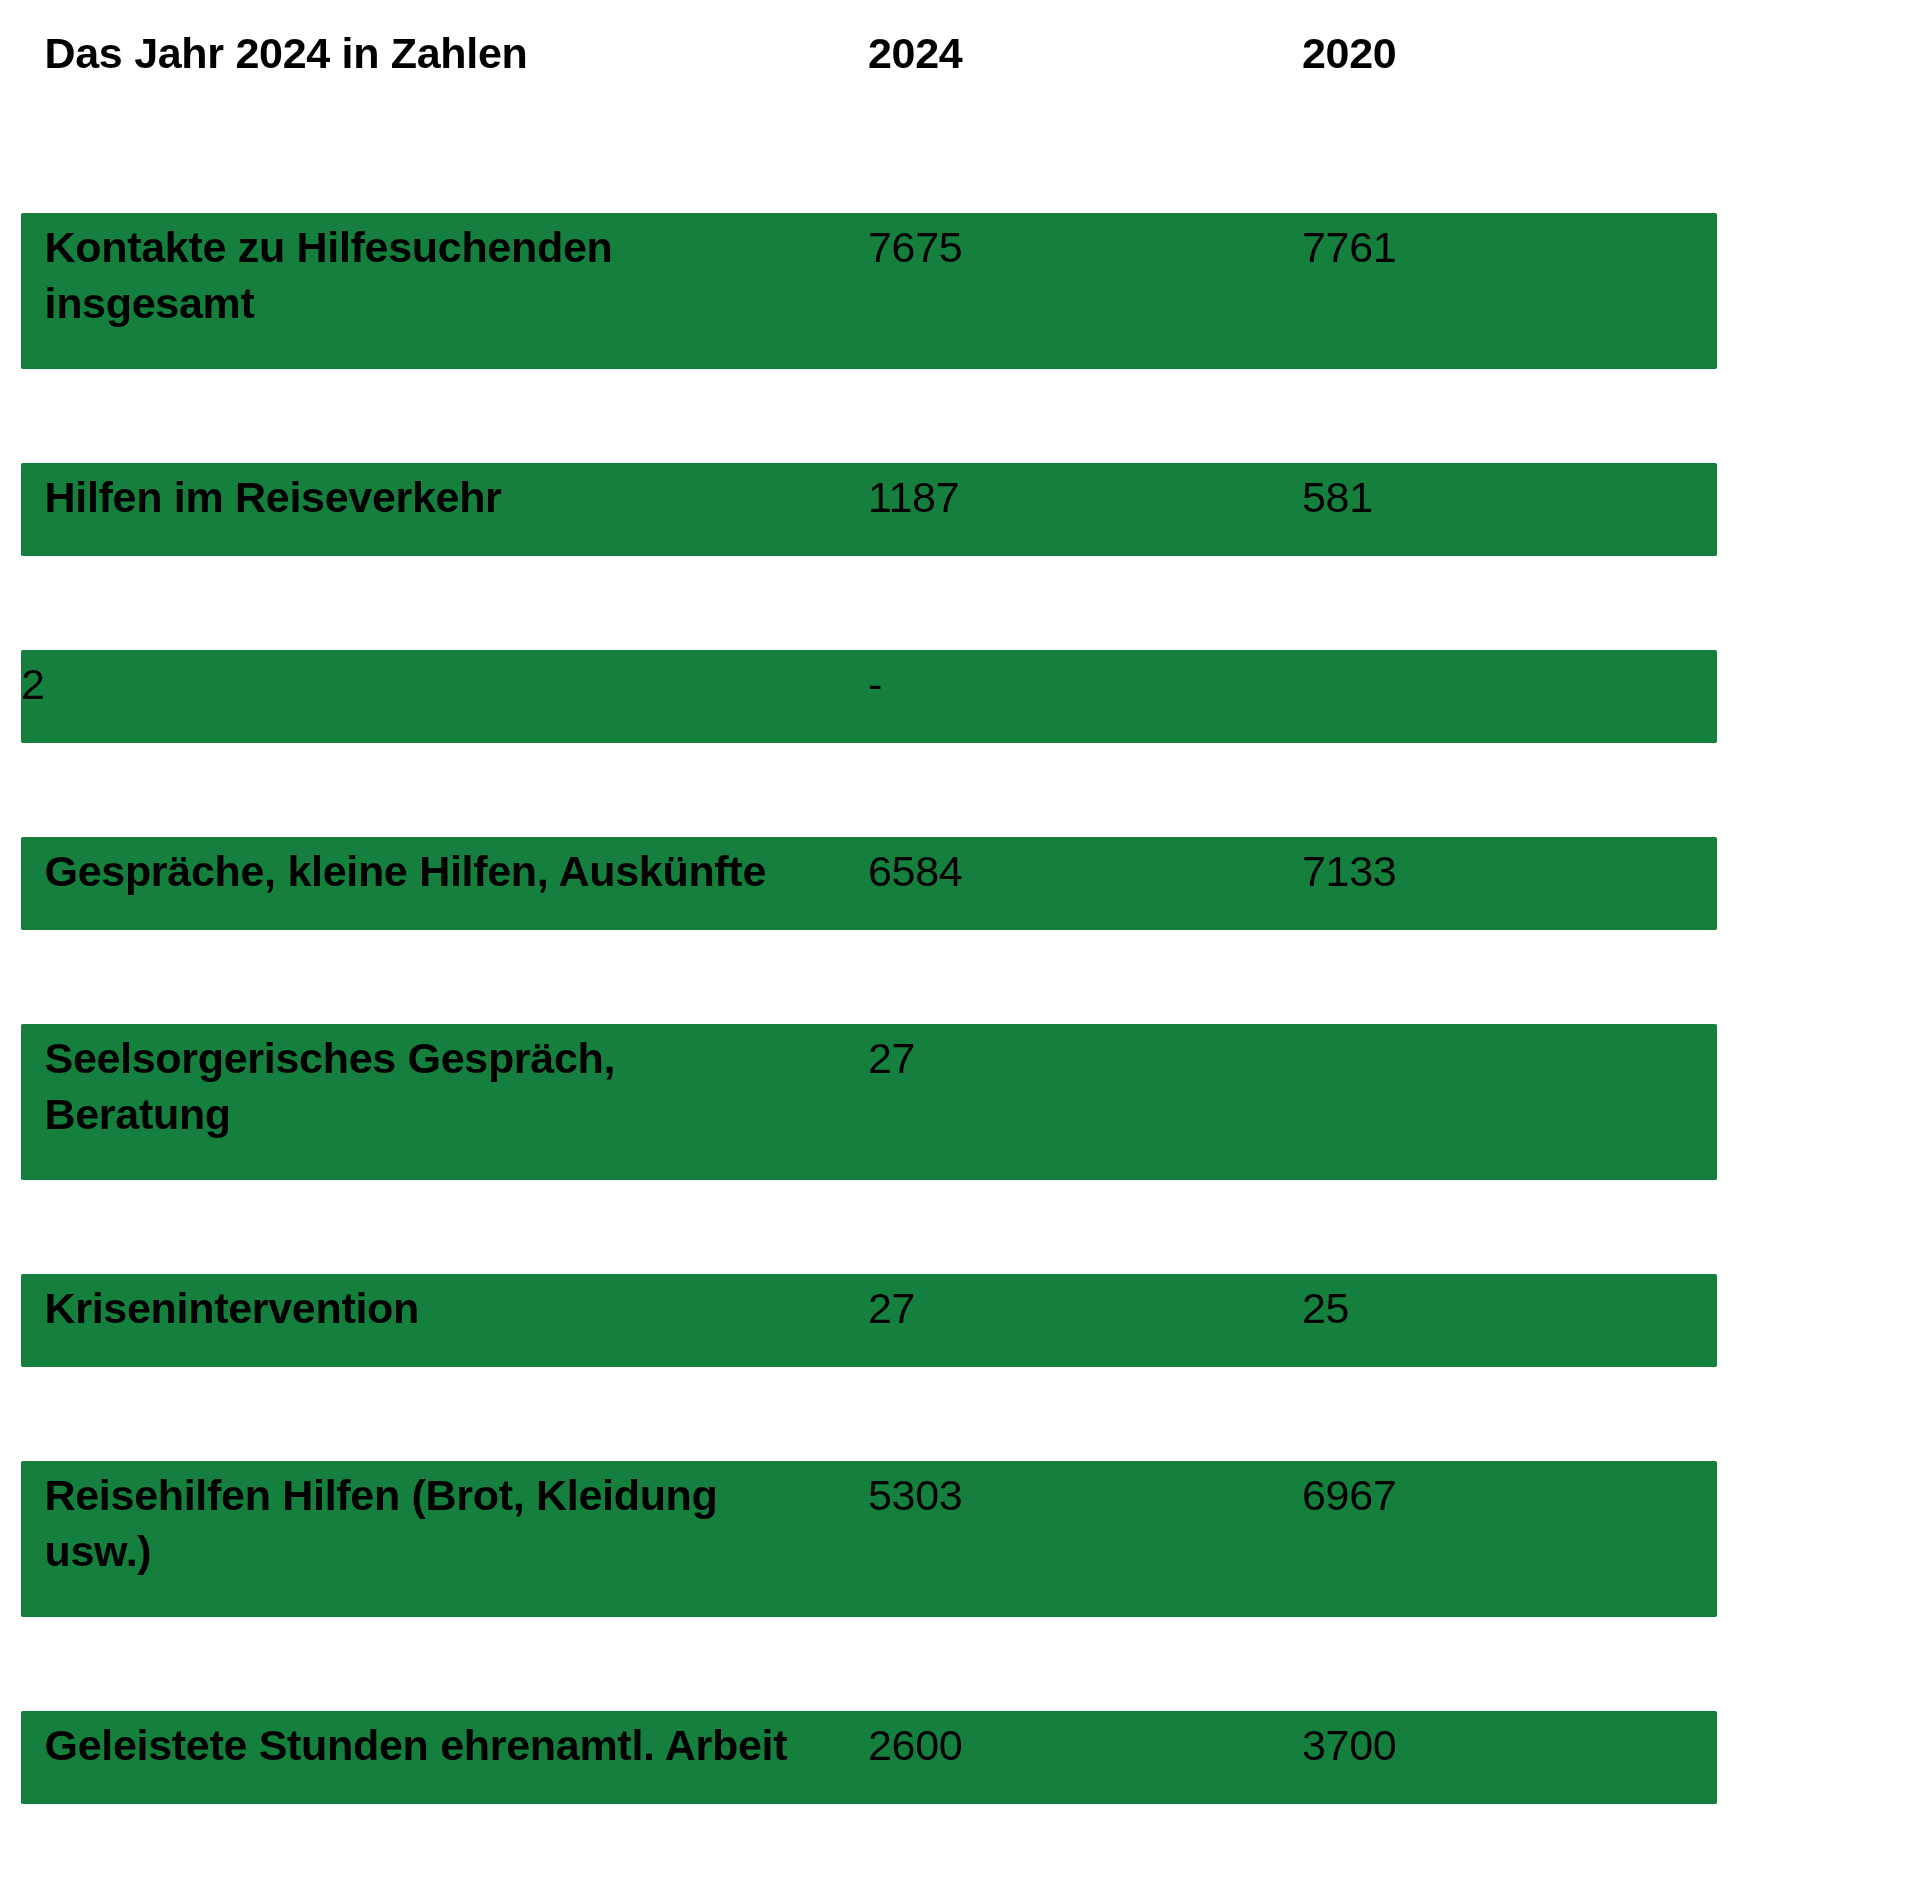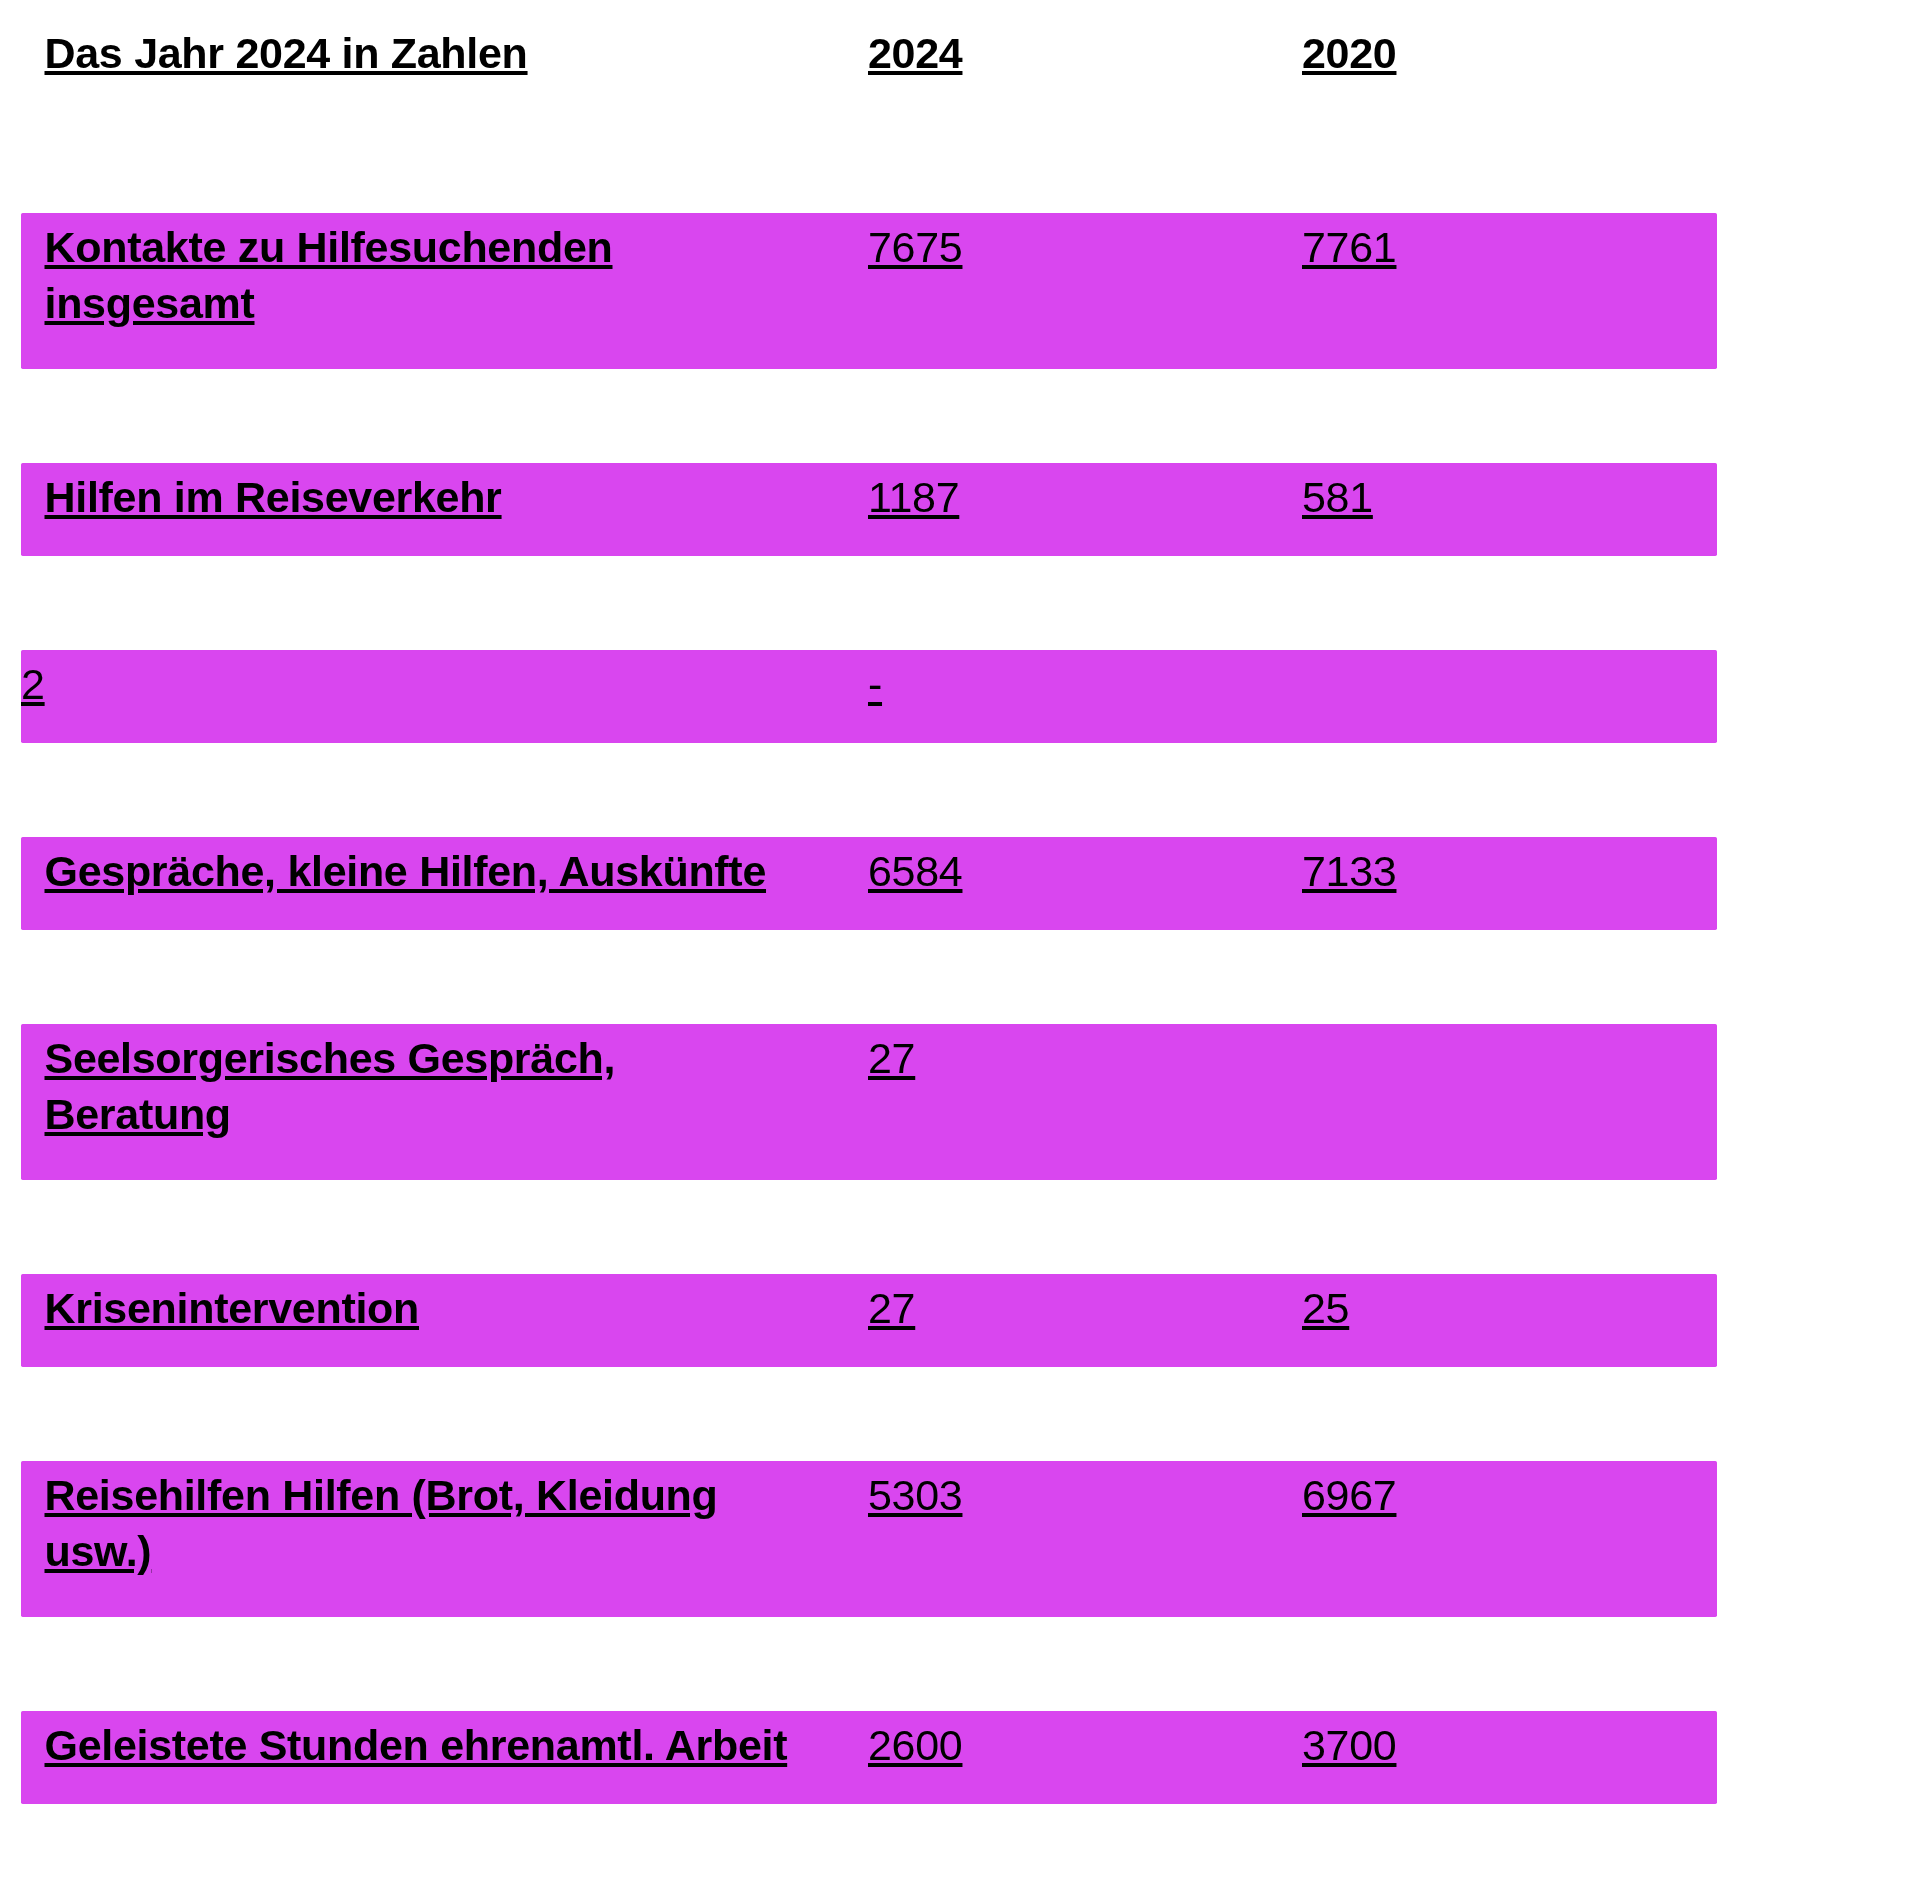--- a/index.html
+++ b/index.html
@@ -11,36 +11,35 @@
     width: 1930px;
     height: 1905px;
     font-family: "Liberation Sans", sans-serif;
     color: #000000;
     overflow: hidden;
   }
   .doc {
     box-sizing: border-box;
     width: 1738px;
     padding: 18.5px 21px 0 21px;
-    text-decoration: underline;
   }
   .row {
     display: grid;
     grid-template-columns: 847px 434px auto;
     box-sizing: border-box;
     padding-top: 6.7px;
     border-radius: 1.7px;
   }
   .row.header {
     background: #ffffff;
     height: 93px;
     margin-bottom: 101px;
   }
   .row.data {
-    background: #d946ef;
+    background: #15803d;
     height: 93px;
     margin-bottom: 94px;
   }
   .row.data.tall {
     height: 156px;
   }
   .cell {
     box-sizing: border-box;
     font-size: 43px;
     line-height: 56px;

